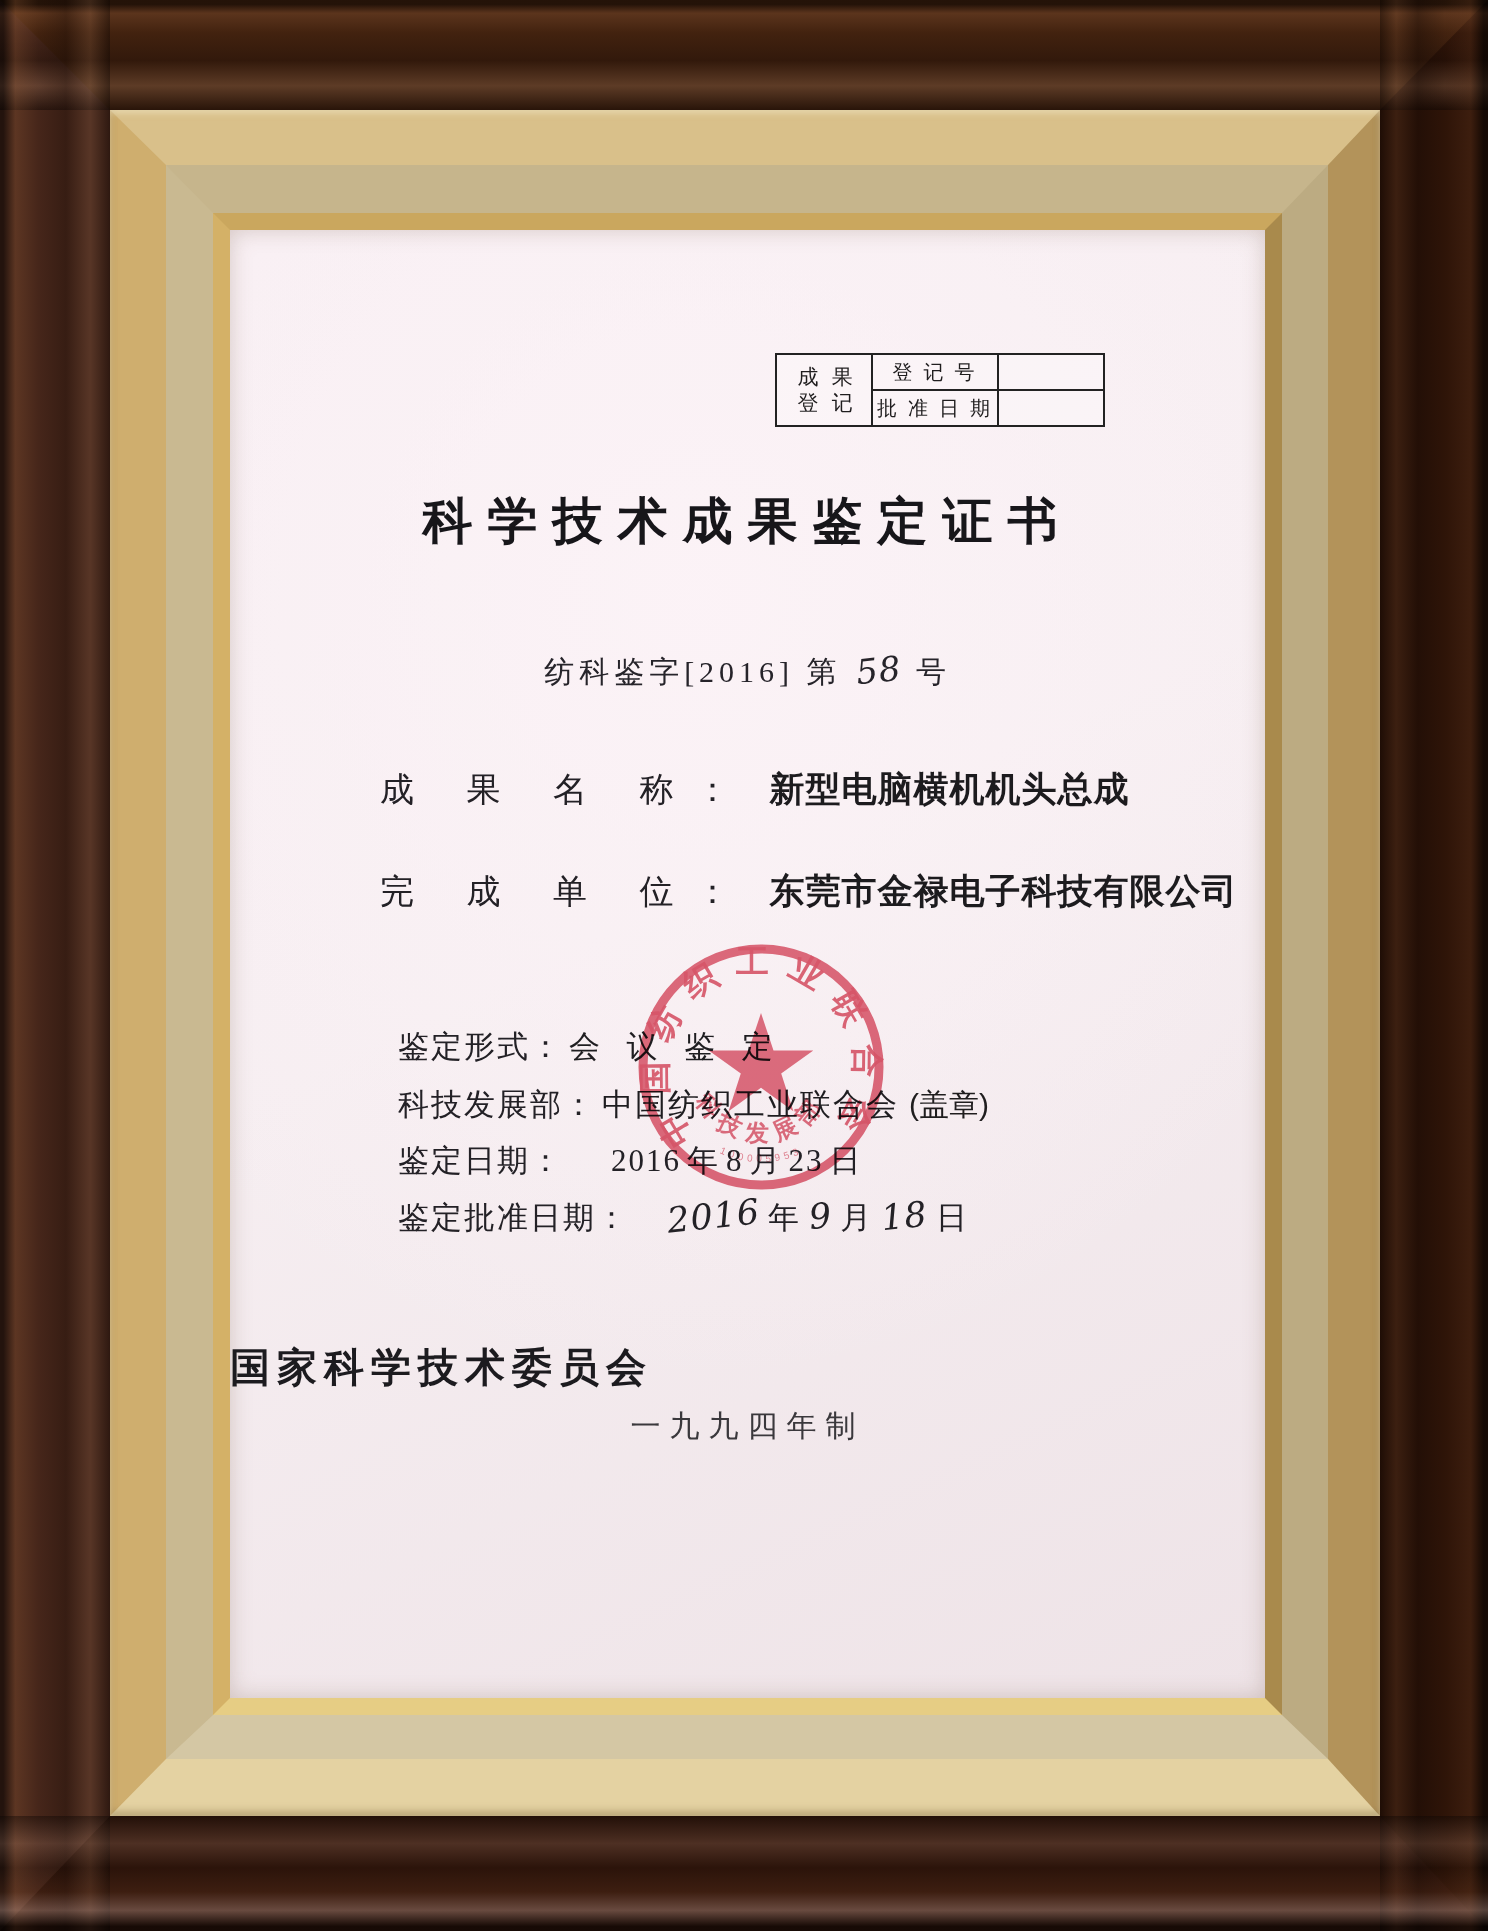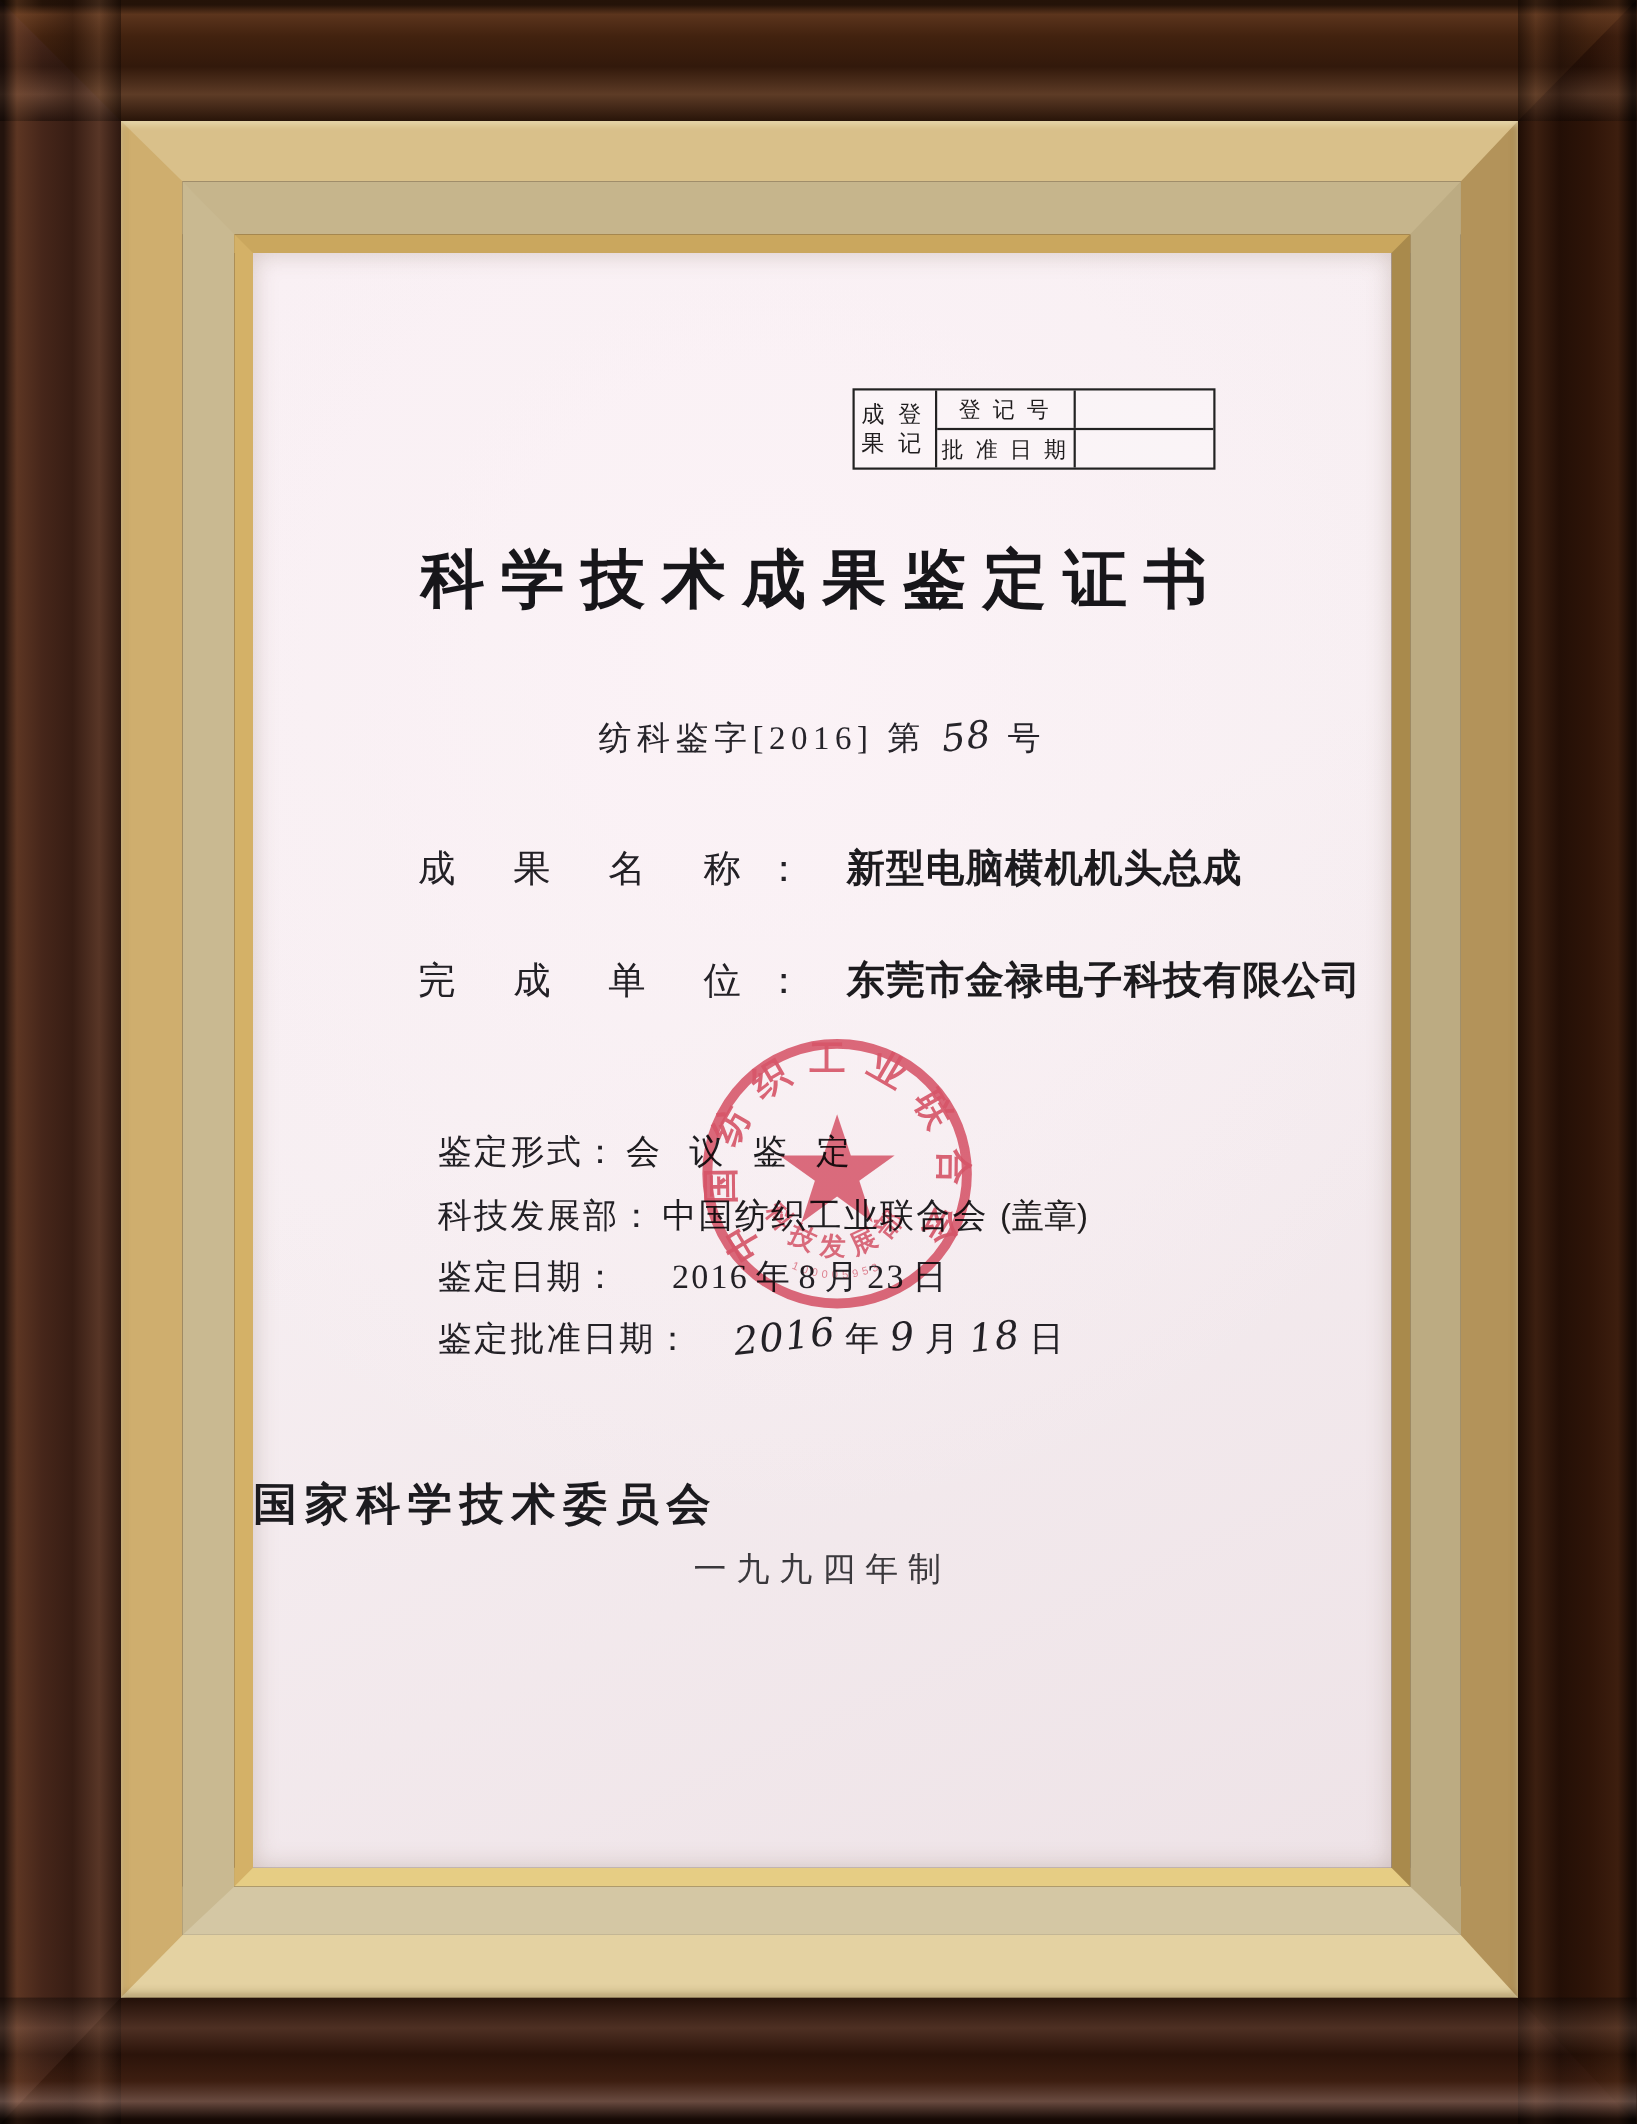--- a/index.html
+++ b/index.html
@@ -54,36 +54,36 @@
     color:#1f1d1e;
   }
 
   
   .regtable{
     position:absolute;left:545px;top:123px;width:330px;height:74px;
     display:flex;border:2px solid #222;background:rgba(255,255,255,.25);
     box-sizing:border-box;
   }
   .regtable .hcell{
-    width:75px;border-right:2px solid #222;display:flex;
+    width:96px;border-right:2px solid #222;display:flex;flex-direction:column;
     align-items:center;justify-content:center;font-size:21px;line-height:26px;
     letter-spacing:4px;padding-left:6px;box-sizing:border-box;
   }
   .regtable .rows{flex:1;display:flex;flex-direction:column;}
   .regtable .row{flex:1;display:flex;}
   .regtable .row:first-child{border-bottom:2px solid #222;}
   .regtable .lcell{width:126px;border-right:2px solid #222;display:flex;
     align-items:center;justify-content:center;font-size:20px;letter-spacing:3px;
     box-sizing:border-box;}
   .regtable .vcell{flex:1;}
 
   
   .title{
     position:absolute;left:0;right:0;top:258px;text-align:center;
-    font-size:58px;font-weight:bold;letter-spacing:15px;color:#17161a;
+    font-size:50px;font-weight:bold;letter-spacing:15px;color:#17161a;
   }
   .docno{
     position:absolute;left:0;right:0;top:420px;text-align:center;
     font-size:30px;letter-spacing:5px;color:#26242a;
   }
   .hw{
     font-family:"DejaVu Serif","Liberation Serif",serif;
     font-style:italic;display:inline-block;transform:rotate(-6deg);
     letter-spacing:1px;
   }

